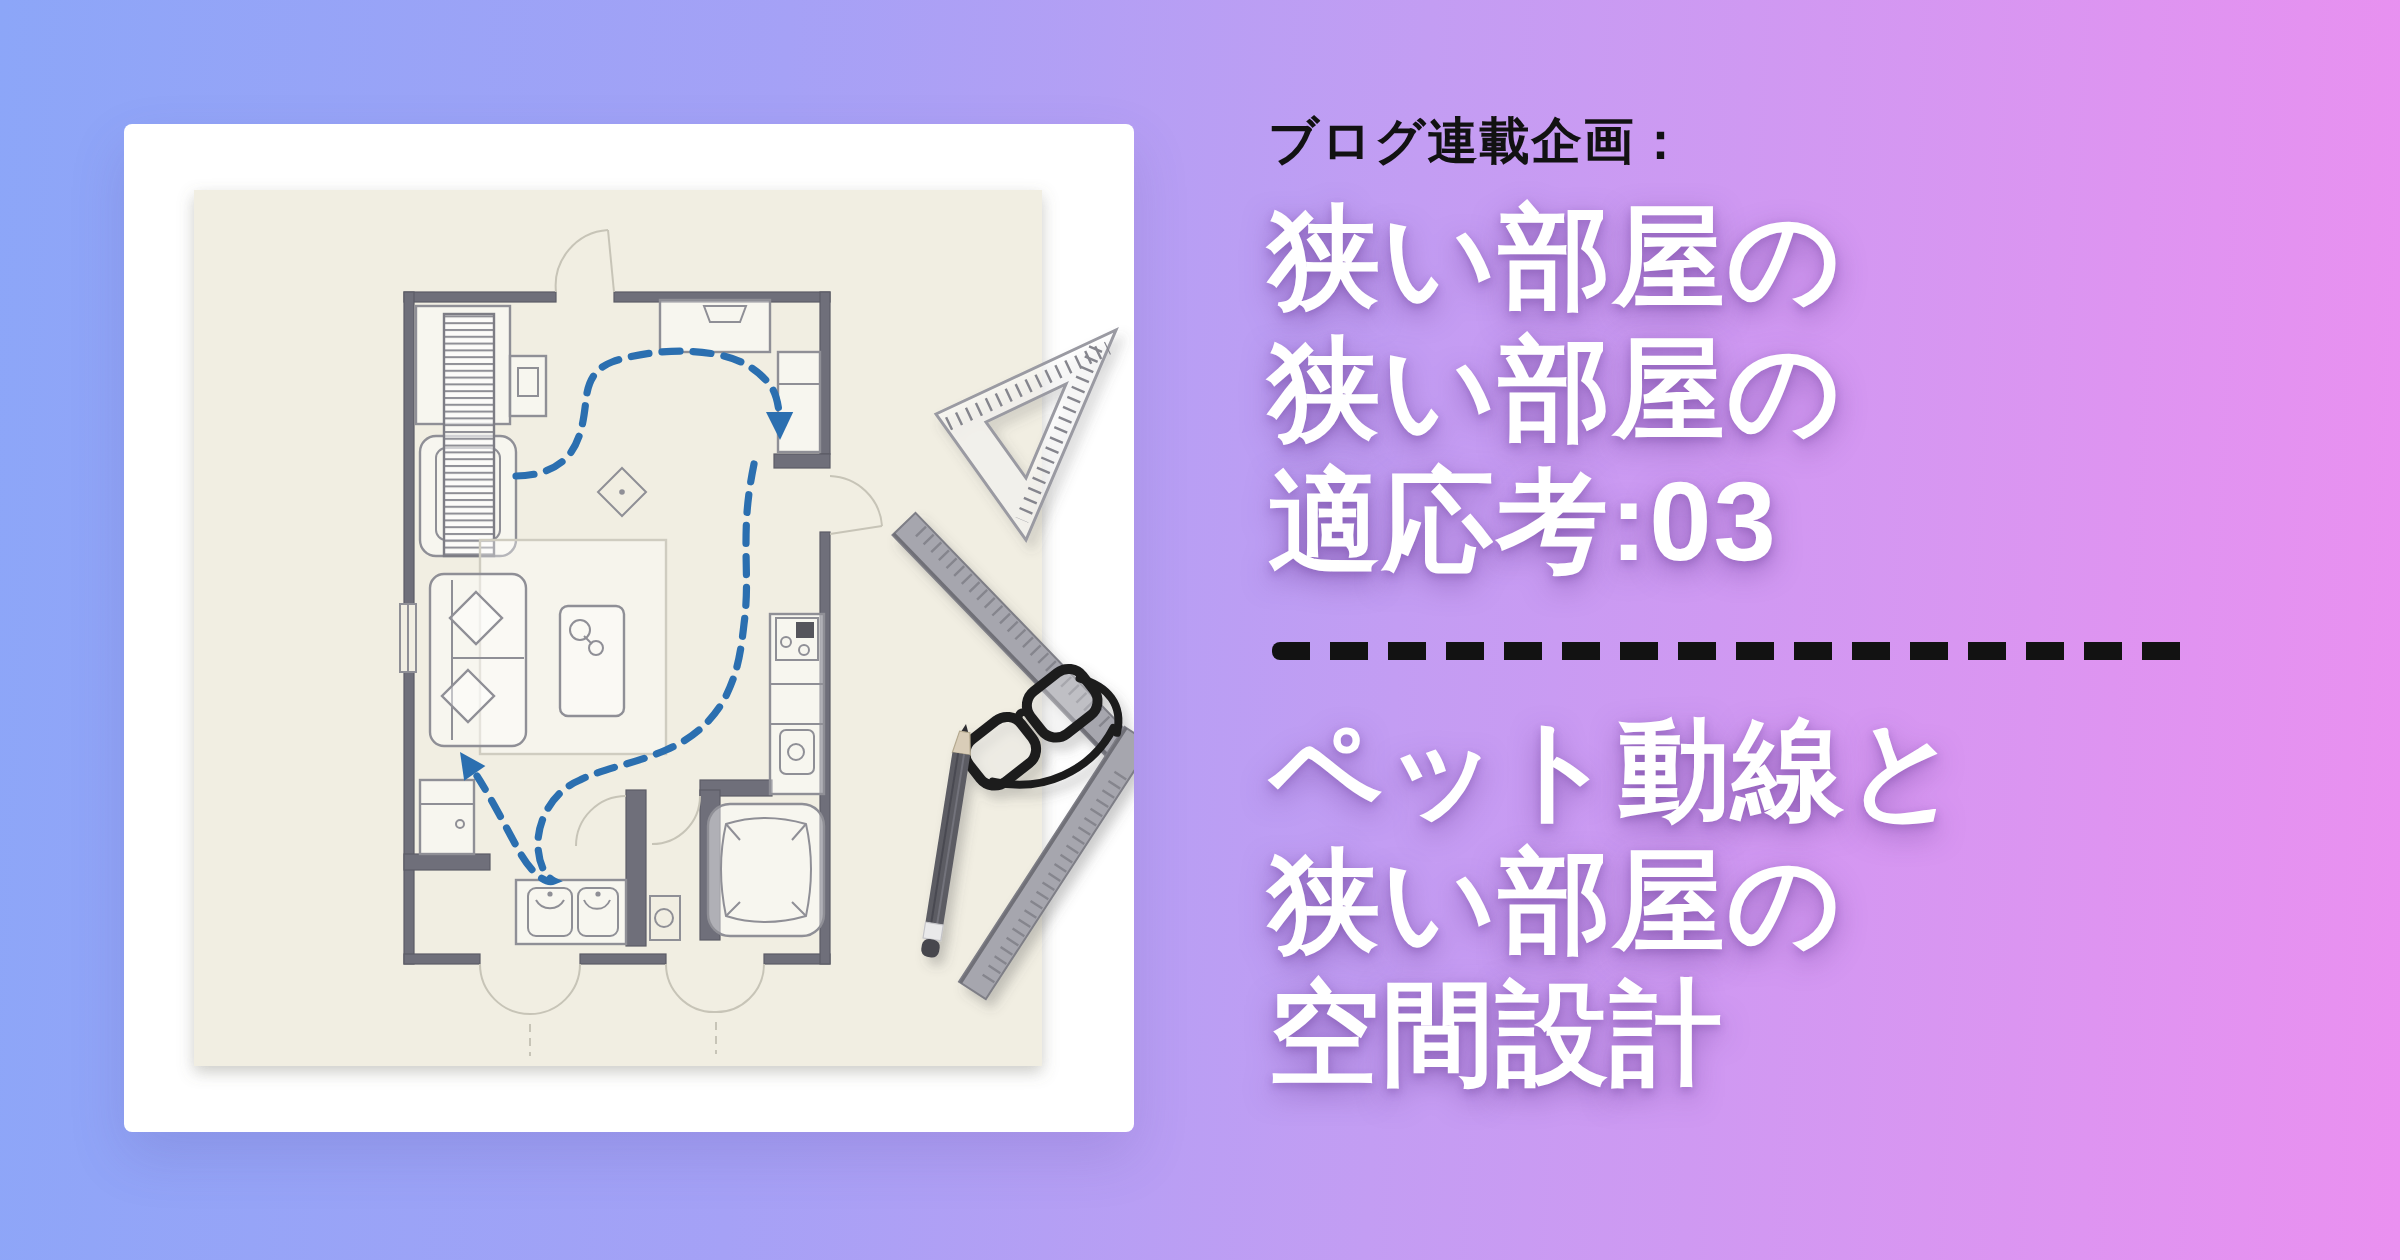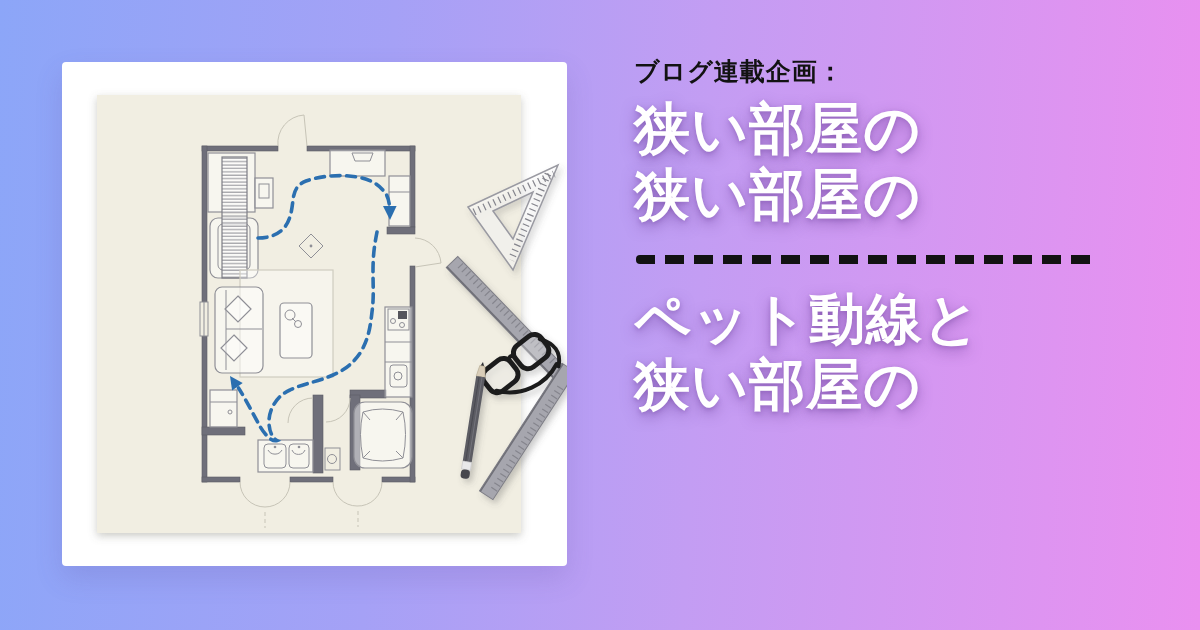--- a/index.html
+++ b/index.html
@@ -207,19 +207,21 @@
       </g>
     </g>
   </svg>
 </div>
 
 <div class="text-col">
   <div class="kicker">ブログ連載企画：</div>
   <h1 class="headline headline-top">
     <span>狭い部屋の</span>
     <span>狭い部屋の</span>
+    <span>適応考:03</span>
   </h1>
   <div class="divider"></div>
   <h2 class="headline">
     <span>ペット動線と</span>
     <span>狭い部屋の</span>
+    <span>空間設計</span>
   </h2>
 </div>
 
 </body></html>

